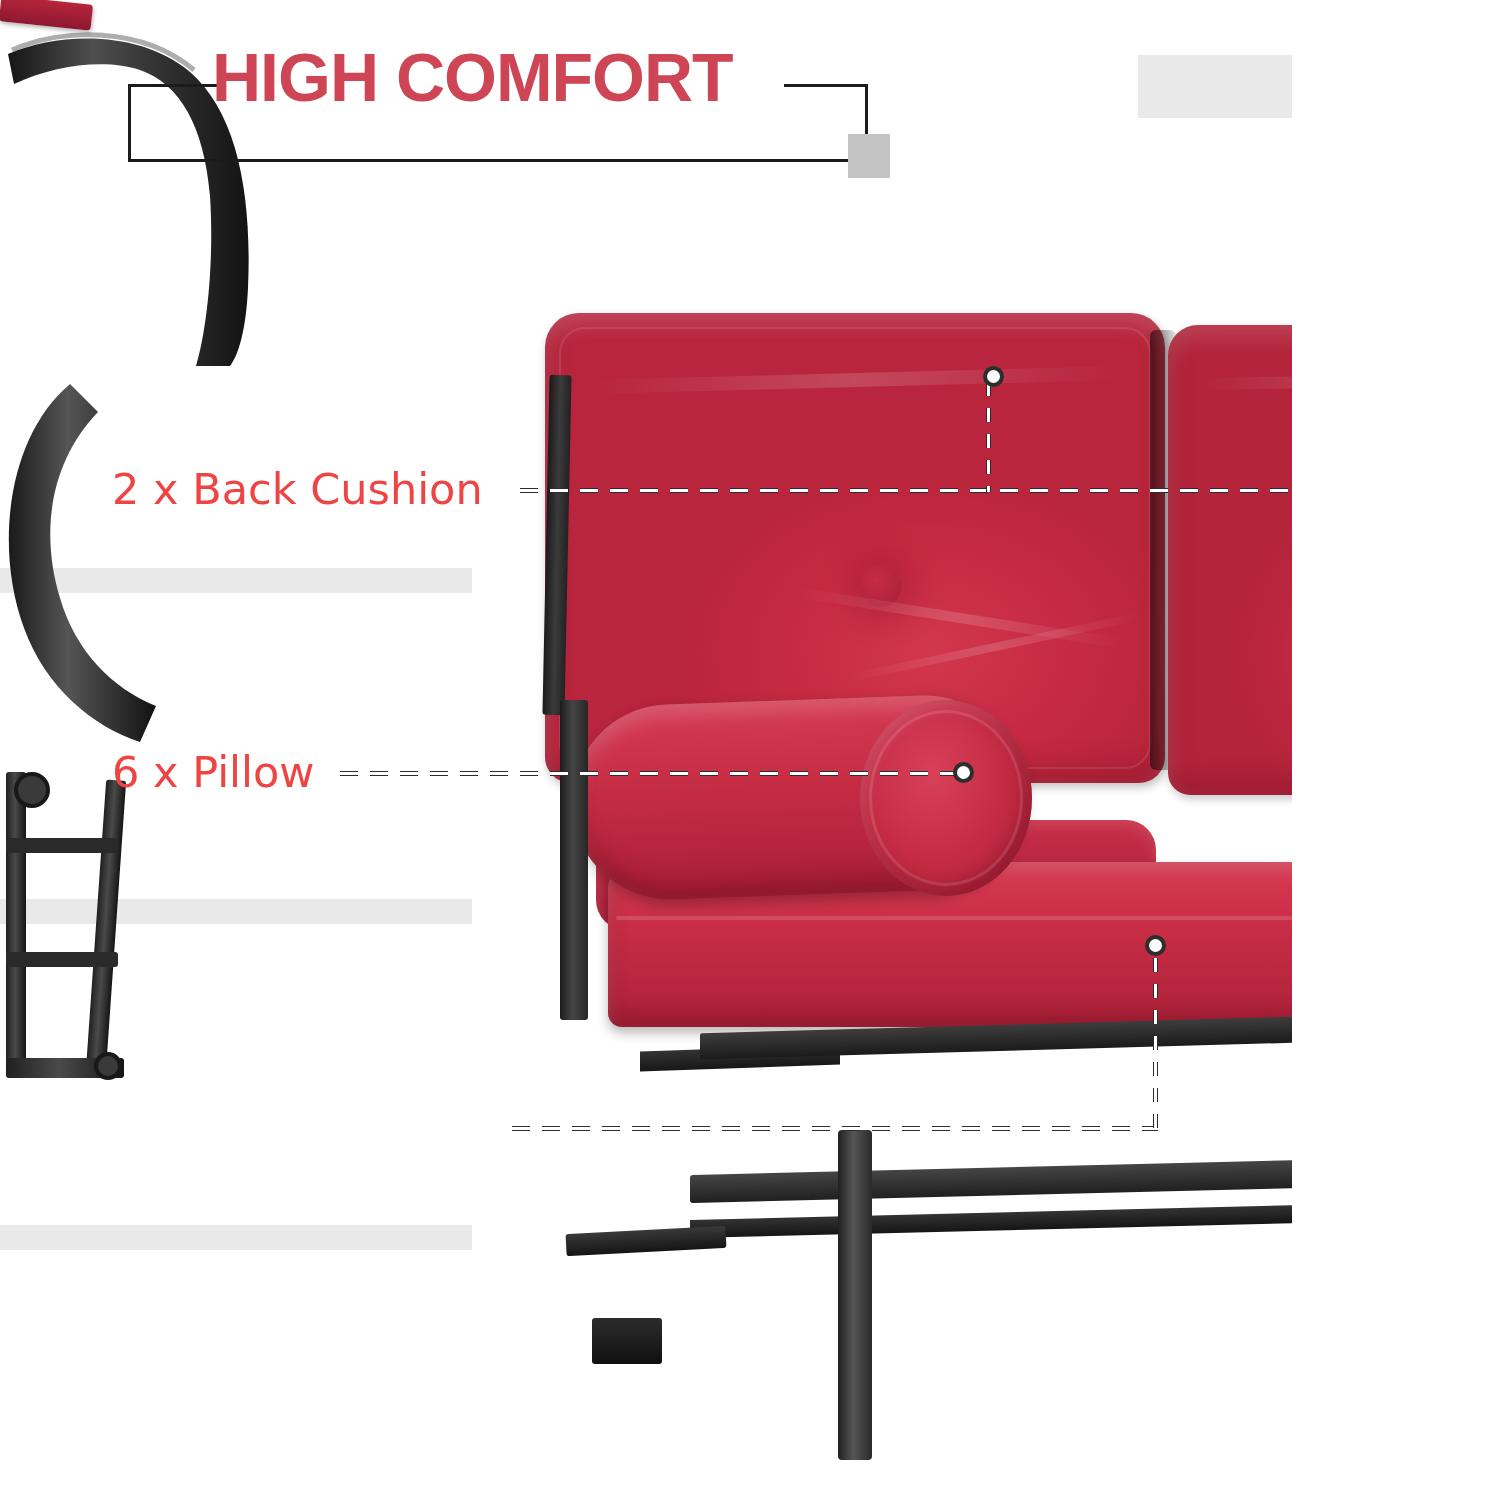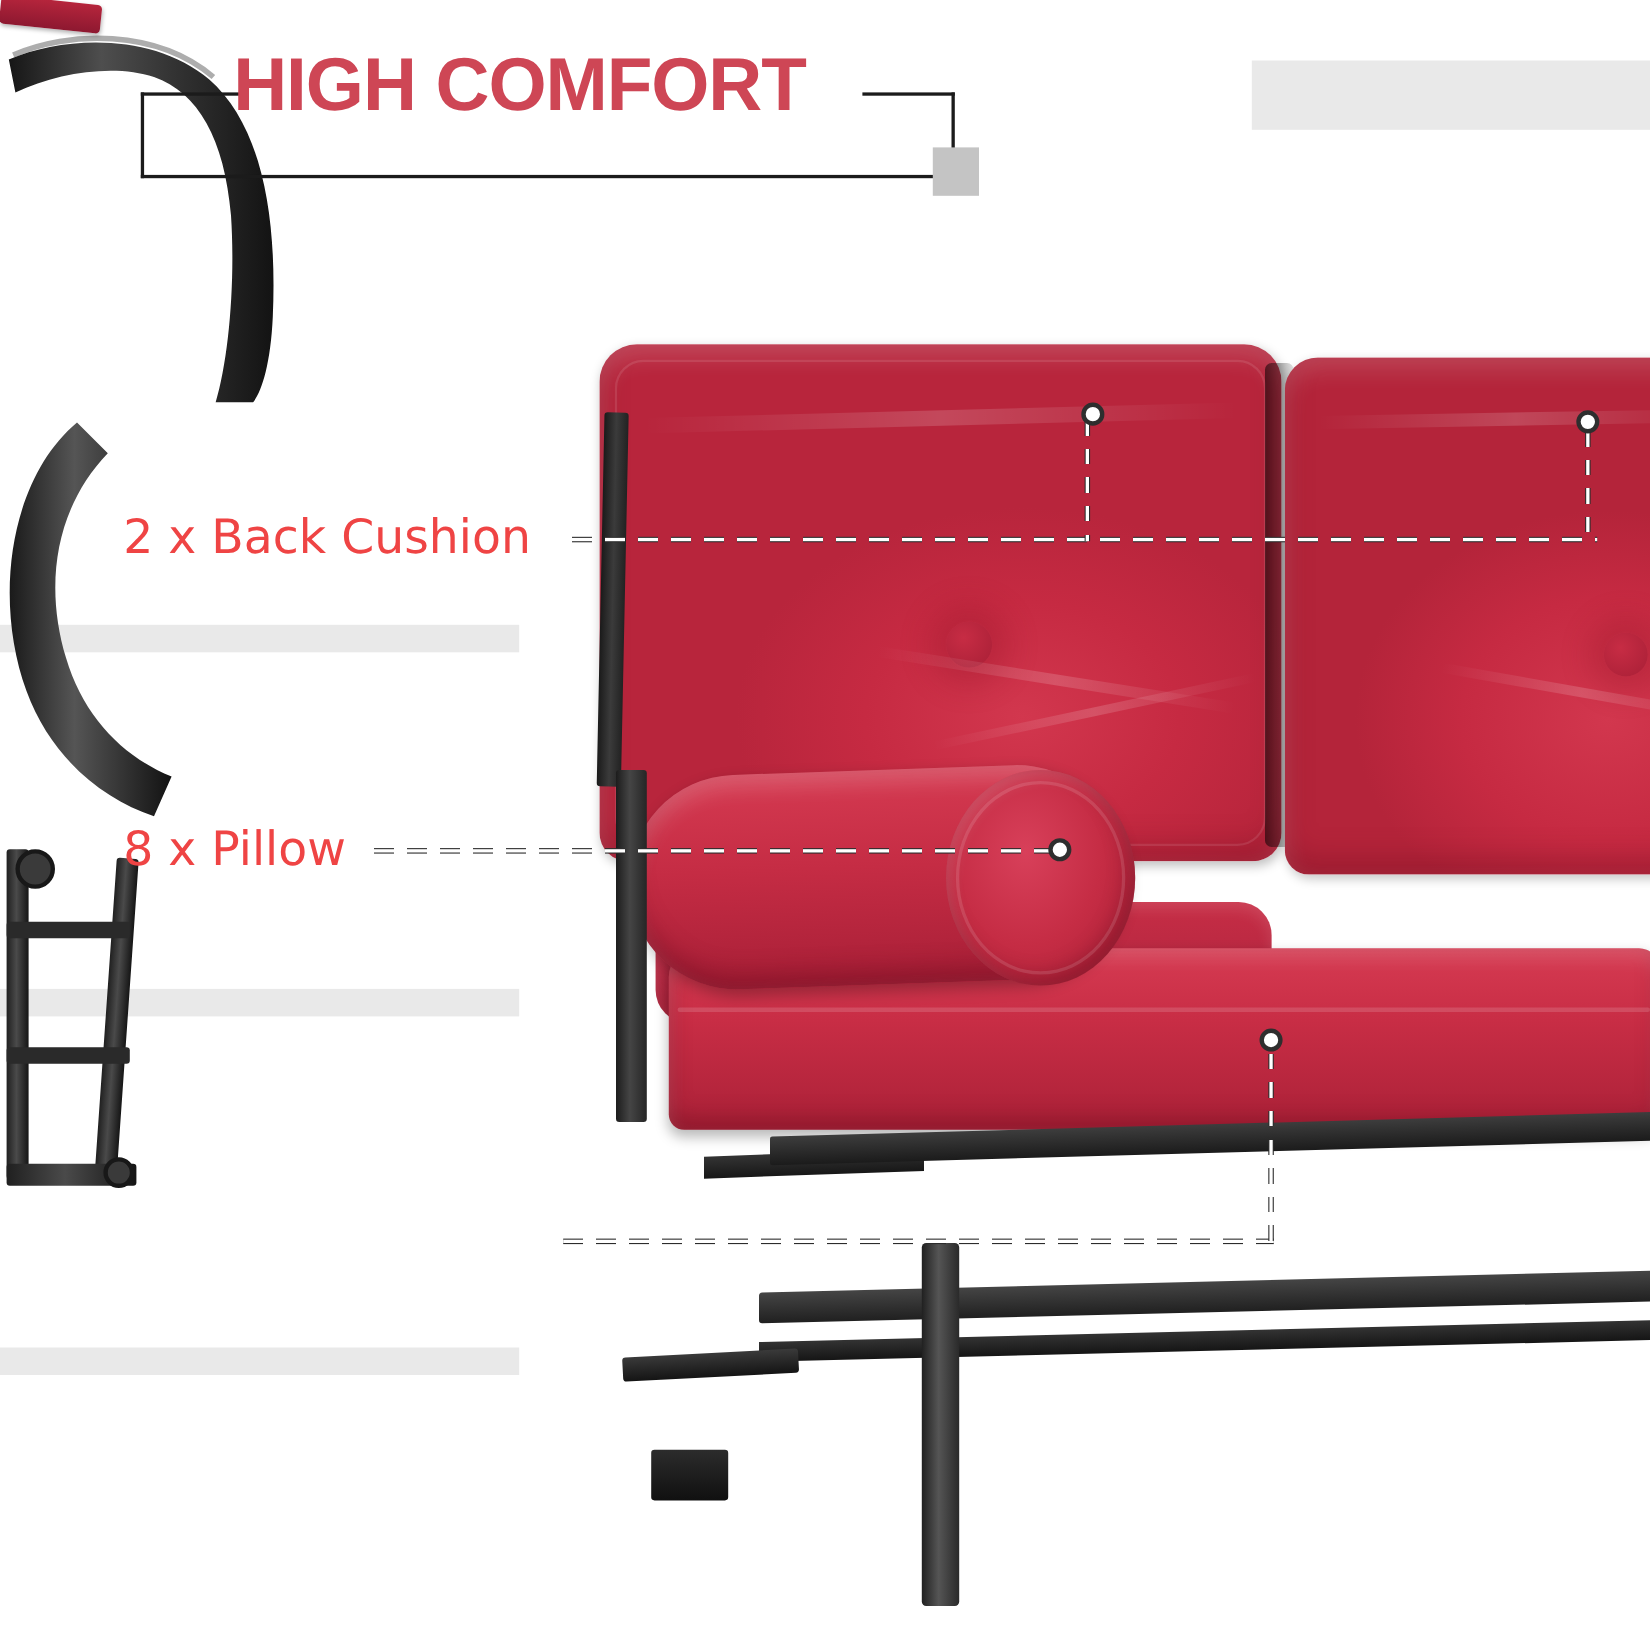--- a/index.html
+++ b/index.html
@@ -1,17 +1,17 @@
 <!DOCTYPE html>
 <html><head>
 <meta charset="utf-8">
 <style>
   html,body{margin:0;padding:0;background:#fff;}
   body{width:1500px;height:1500px;overflow:hidden;font-family:"Liberation Sans",sans-serif;}
-  #stage{position:relative;width:1500px;height:1500px;background:#ffffff;overflow:hidden;}
+  #stage{position:relative;width:1292px;height:1500px;background:#ffffff;overflow:hidden;}
 
   
   .gbar{position:absolute;background:#e9e9e9;}
   #bar-top-right{left:1138px;top:55px;width:362px;height:63px;}
   #bar-left-1{left:-10px;top:568px;width:482px;height:25px;}
   #bar-left-2{left:-10px;top:899px;width:482px;height:25px;}
   #bar-left-3{left:-10px;top:1225px;width:482px;height:25px;}
 
   
   #bracket{position:absolute;left:128px;top:84px;width:740px;height:78px;}
@@ -279,21 +279,21 @@
     <div class="lead-v wht" style="top:0;height:110px;"></div>
   </div>
   <div class="dot" style="left:983px;top:366px;"></div>
 
   <div class="leadwrap" style="left:1441px;top:392px;width:5px;height:100px;">
     <div class="lead-v" style="left:0;top:0;height:100px;"></div>
     <div class="lead-v wht" style="top:0;height:100px;"></div>
   </div>
   <div class="dot" style="left:1433px;top:373px;"></div>
 
-  <div class="callout" id="label-pillow">8 x Pillow</div>
+  <div class="callout" id="label-pillow">6 x Pillow</div>
 
   <div class="leadwrap" style="left:340px;top:771px;width:616px;height:5px;">
     <div class="lead-h" style="left:0;top:0;width:616px;"></div>
     <div class="lead-h wht" style="left:0;width:616px;"></div>
   </div>
   <div class="dot" style="left:953px;top:762px;"></div>
 
 
   <div class="leadwrap" style="left:512px;top:1126px;width:646px;height:5px;">
     <div class="lead-h" style="left:0;top:0;width:646px;"></div>

